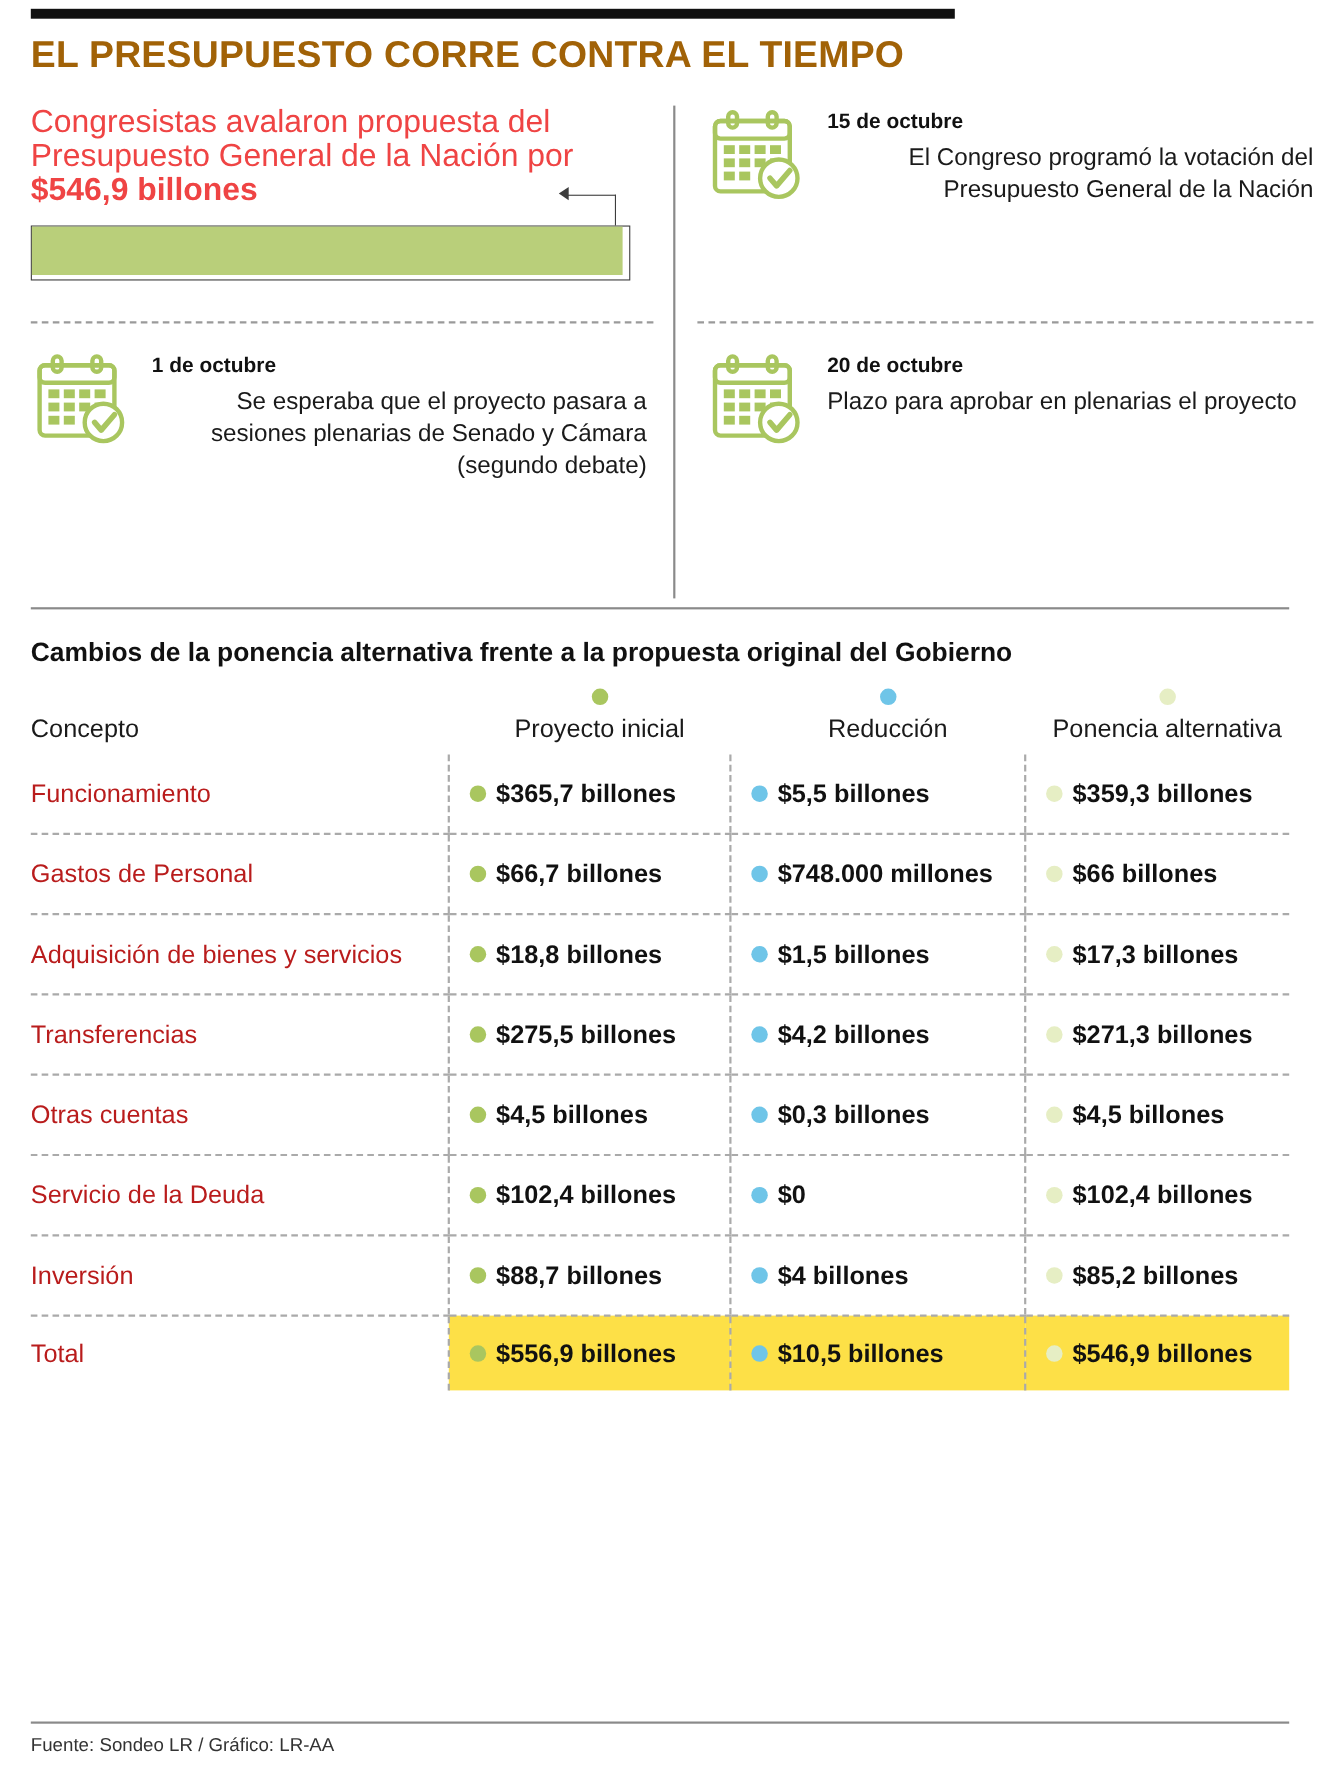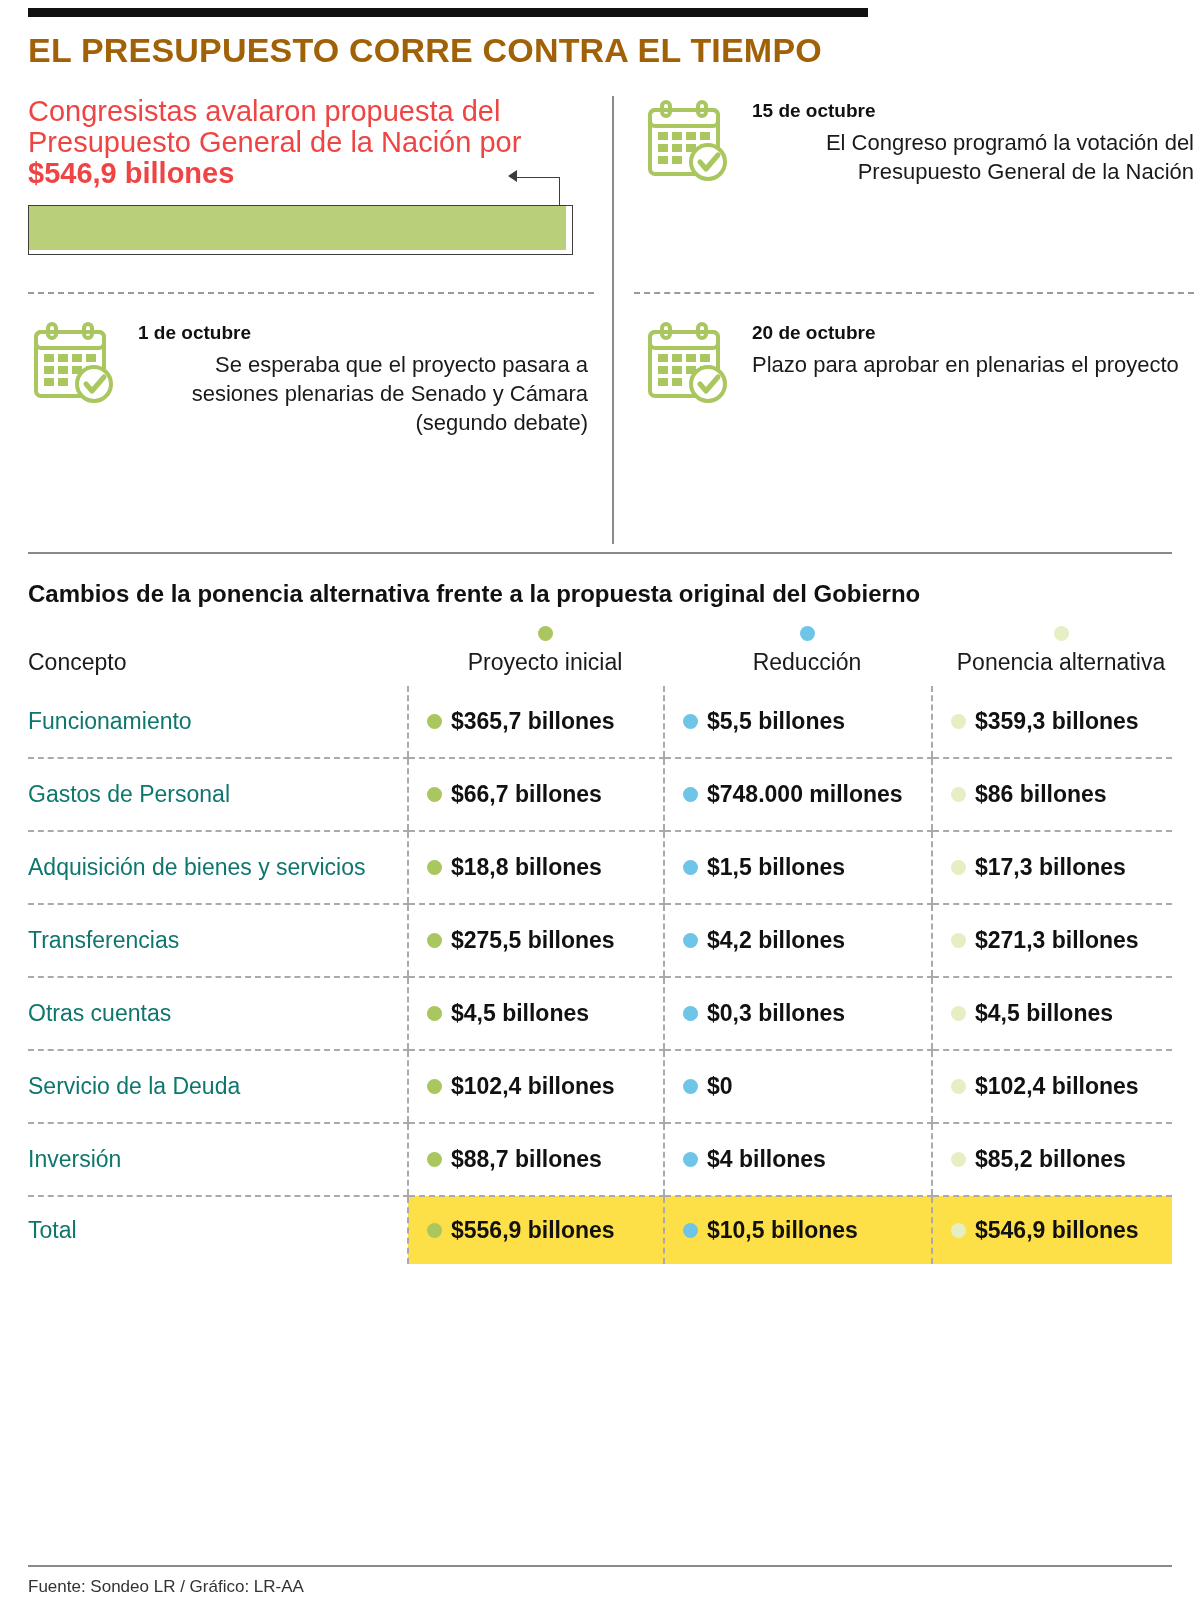--- a/index.html
+++ b/index.html
@@ -190,21 +190,21 @@
   .dot-blue  { background: #6fc5e8; }
   .dot-pale  { background: #e6eec4; }
 
   table.budget td {
     font-size: 23px;
     padding: 22px 0;
     vertical-align: middle;
     border-bottom: 2px dashed #aaaaaa;
   }
   table.budget tr:last-child td { border-bottom: none; }
-  td.concept { color: #0f766e; }
+  td.concept { color: #b91c1c; }
   td.val {
     font-weight: bold;
     color: #111111;
   }
   .val-inner { display: flex; align-items: center; gap: 9px; padding-left: 18px; }
   .vsep { border-left: 2px dashed #aaaaaa; }
 
   tr.total td {
     background: #fde047;
     border-bottom: none;
@@ -416,21 +416,21 @@
           </td>
         <td class="val vsep">
             <div class="val-inner">
               <span class="dot dot-blue"></span>
               <span>$748.000 millones</span>
             </div>
           </td>
         <td class="val vsep">
             <div class="val-inner">
               <span class="dot dot-pale"></span>
-              <span>$86 billones</span>
+              <span>$66 billones</span>
             </div>
           </td>
       </tr>
       <tr>
         <td class="concept">Adquisición de bienes y servicios</td>
         <td class="val vsep">
             <div class="val-inner">
               <span class="dot dot-green"></span>
               <span>$18,8 billones</span>
             </div>

